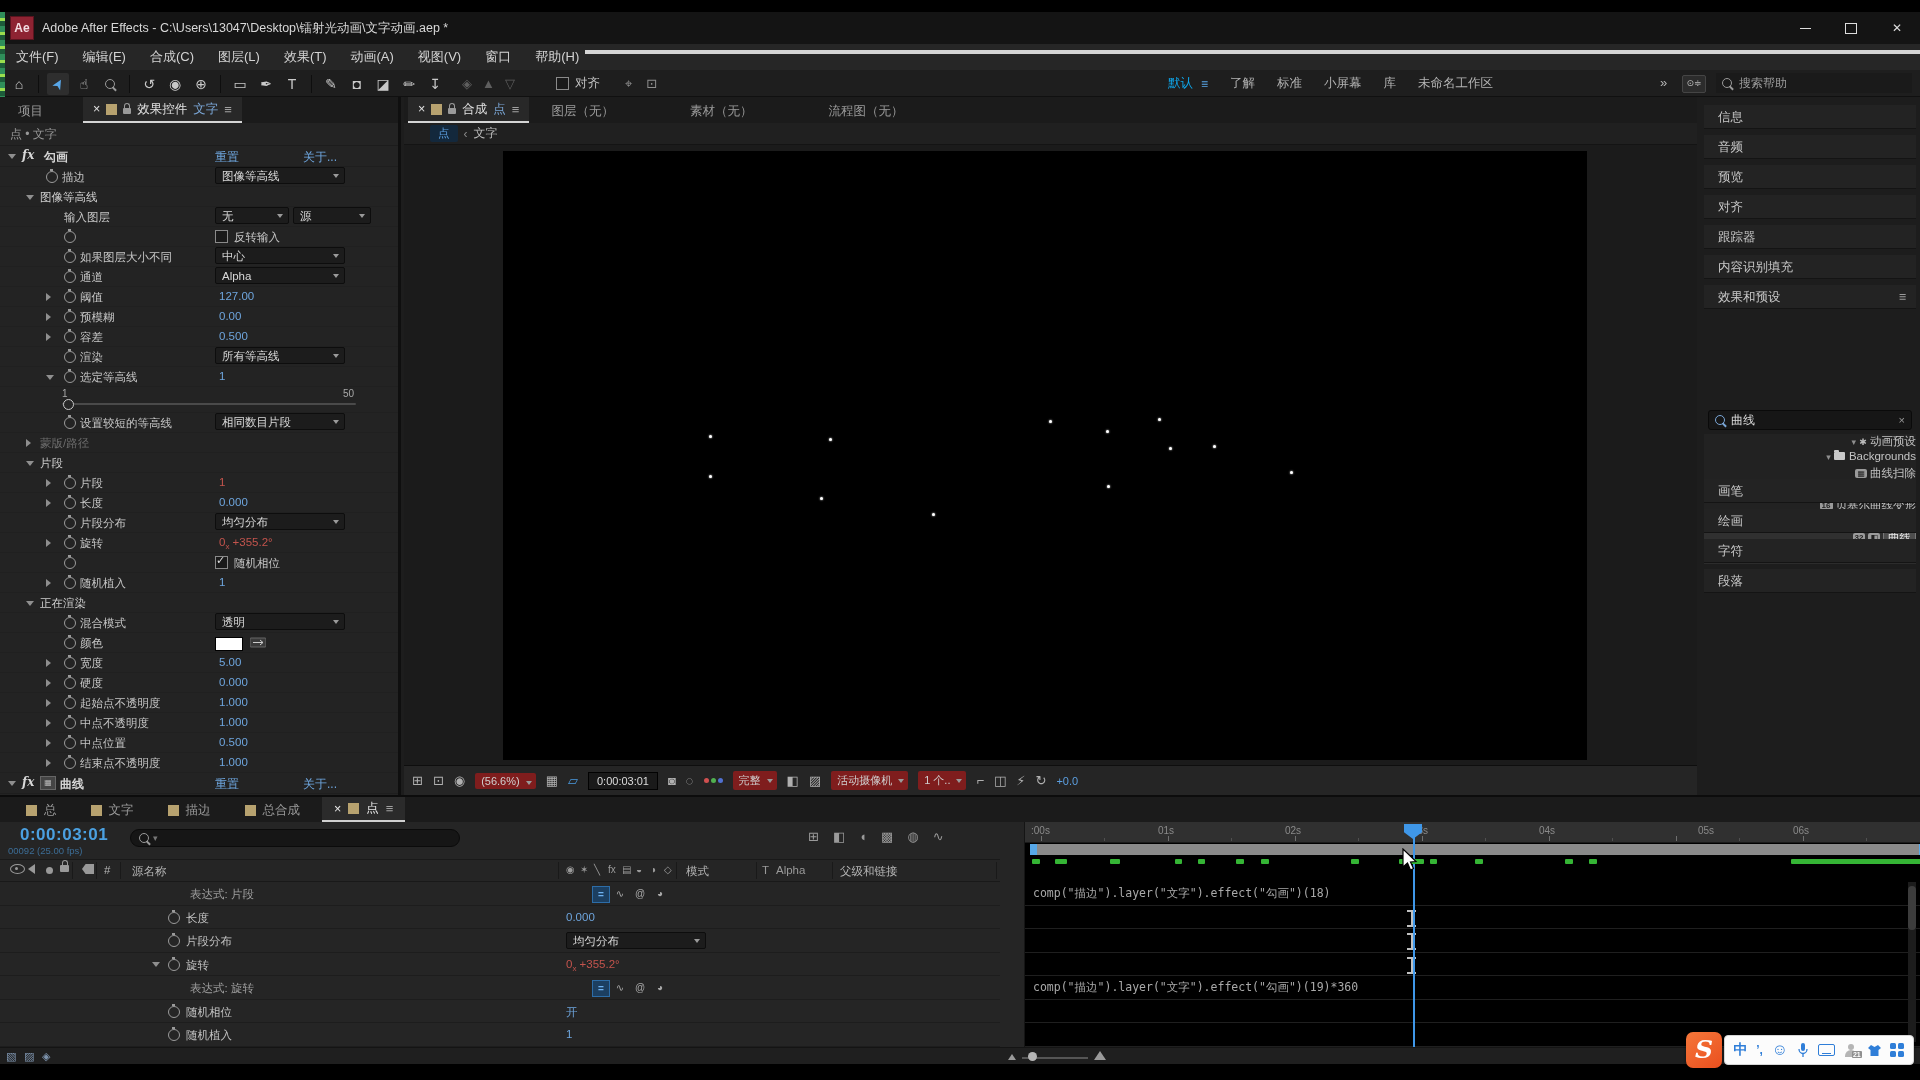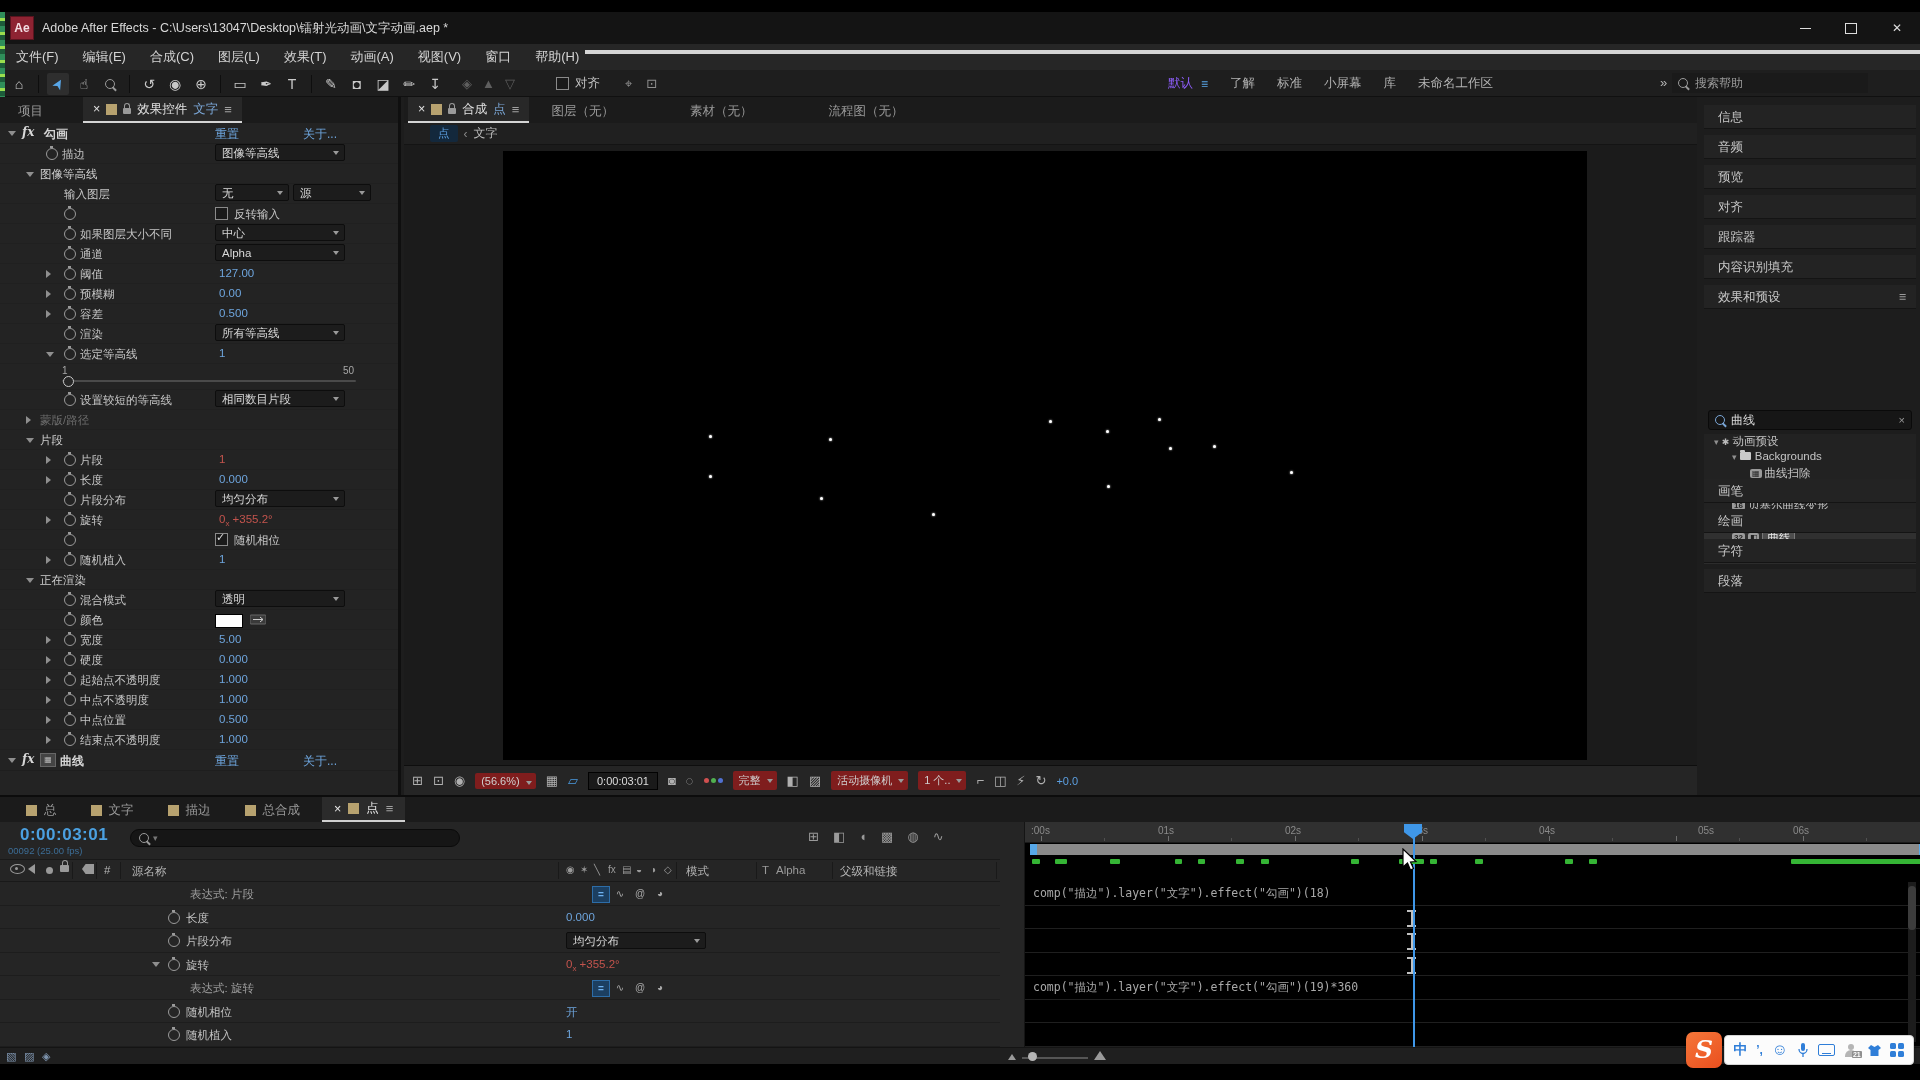--- a/index.html
+++ b/index.html
@@ -26,26 +26,26 @@
         color:#c9c9c9;font-size:14px;border-radius:2px;}
   .tool.active{background:#2e2e2e;color:#58a6e8;}
   .tdiv{width:1px;height:18px;background:#0e0e0e;margin:0 4px;}
   #axis-tools{left:462px;top:0;height:27px;display:flex;align-items:center;gap:10px;color:#5f5f5f;font-size:13px;}
   #snap-wrap{left:556px;top:0;height:27px;display:flex;align-items:center;gap:6px;color:#c3c3c3;font-size:12.5px;}
   .cb{width:11px;height:11px;border:1px solid #8a8a8a;background:#1a1a1a;display:inline-block;position:relative;}
   .cb.on:after{content:"✓";position:absolute;left:0px;top:-3px;font-size:11px;color:#ddd;}
   #post-snap{left:625px;top:0;height:27px;display:flex;align-items:center;gap:14px;color:#8e8e8e;font-size:13px;}
   #workspaces{left:1168px;top:0;height:27px;display:flex;align-items:center;gap:22px;font-size:12.5px;}
   .ws{color:#b5b5b5;}
-  .ws.active{color:#8b5cf6;}
+  .ws.active{color:#0ea5e9;}
   #ws-menu-glyph{color:#58a6e8;font-size:12px;margin-left:-14px;}
   #ws-overflow{left:1660px;top:5px;color:#b5b5b5;font-size:13px;}
   #console-icon{left:1682px;top:5px;width:22px;height:16px;background:#2c2c2c;border:1px solid #454545;
                 color:#bdbdbd;font-size:9px;text-align:center;line-height:15px;border-radius:2px;}
-  #help-search{left:1672px;top:3px;width:196px;height:20px;background:#1a1a1a;display:flex;align-items:center;gap:7px;padding-left:6px;box-sizing:border-box;color:#9a9a9a;font-size:12px;}
+  #help-search{left:1716px;top:3px;width:196px;height:20px;background:#1a1a1a;display:flex;align-items:center;gap:7px;padding-left:6px;box-sizing:border-box;color:#9a9a9a;font-size:12px;}
   
   .mag{width:8px;height:8px;border:1.5px solid #9a9a9a;border-radius:50%;display:inline-block;position:relative;flex:none;}
   .mag:after{content:"";position:absolute;width:5px;height:1.5px;background:#9a9a9a;transform:rotate(45deg);left:6px;top:8px;}
   .mag.blue{border-color:#7aa6d6;}
   .mag.blue:after{background:#7aa6d6;}
   
   .dd{position:absolute;height:17px;background:#1c1c1c;border:1px solid #0d0d0d;border-radius:2px;
       color:#d9d9d9;font-size:11.5px;line-height:16px;padding-left:6px;box-sizing:border-box;}
   .dd:after{content:"";position:absolute;right:5px;top:6px;border-left:3.5px solid transparent;border-right:3.5px solid transparent;border-top:4px solid #9a9a9a;}
   .sw{width:10px;height:10px;border:1px solid #9a9a9a;border-radius:50%;display:inline-block;position:absolute;top:4px;}
@@ -99,21 +99,21 @@
   .rgbdots{display:flex;gap:2px;align-items:center;}
   .rgbdots i{width:5px;height:5px;border-radius:50%;display:block;}
   
   #right-panel{left:1700px;top:97px;width:220px;height:698px;background:#1d1d1d;}
   .rp-bar{position:absolute;left:4px;width:212px;height:24px;background:#232323;border-bottom:1px solid #141414;
           color:#c9c9c9;font-size:12.5px;line-height:24px;padding-left:14px;box-sizing:border-box;}
   .rp-menu{position:absolute;right:10px;top:0;color:#9a9a9a;}
   #rp-search{position:absolute;left:8px;top:313px;width:204px;height:20px;background:#161616;border:1px solid #0a0a0a;border-radius:3px;display:flex;align-items:center;gap:6px;padding:0 6px;box-sizing:border-box;color:#dcdcdc;font-size:12px;}
   #rp-search .x{margin-left:auto;color:#9a9a9a;font-size:11px;}
   #rp-tree{position:absolute;left:4px;top:337px;width:212px;height:114px;background:#222;}
-  .tree-row{position:relative;height:16px;font-size:11.5px;color:#c4c4c4;white-space:nowrap;}
+  .tree-row{position:relative;height:16px;font-size:11.5px;color:#c4c4c4;white-space:nowrap;text-align:right;}
   .tree-row.sel{background:#303030;}
   .tree-sel-box{background:#4d4d4d;border:1px solid #787878;padding:0 4px;color:#e8e8e8;}
   .badge{display:inline-block;background:#9a9a9a;color:#222;font-size:8px;font-weight:bold;padding:0 2px;border-radius:2px;margin-right:3px;vertical-align:1px;}
   .folder{display:inline-block;width:11px;height:8px;background:#c9c9c9;border-radius:1px;position:relative;margin-right:4px;}
   .folder:before{content:"";position:absolute;left:0;top:-2px;width:5px;height:2px;background:#c9c9c9;border-radius:1px 1px 0 0;}
   #rp-footer{position:absolute;left:4px;top:451px;width:212px;height:16px;background:#2c2c2c;color:#9a9a9a;font-size:10px;text-align:right;padding-right:8px;line-height:16px;box-sizing:border-box;}
   
   #timeline{left:0;top:795px;width:1920px;height:269px;background:#252525;border-top:2px solid #0c0c0c;box-sizing:border-box;}
   #tl-tabs{position:absolute;left:0;top:0;width:1920px;height:25px;background:#1b1b1b;display:flex;align-items:flex-end;padding-left:14px;box-sizing:border-box;}
   .tl-tab{height:23px;display:flex;align-items:center;gap:7px;padding:0 22px 0 12px;font-size:12.5px;color:#9a9a9a;}
@@ -312,20 +312,21 @@
       </div>
       <div class="tab active" style="margin-left:30px;">
         <span>×</span>
         <span class="swatch"></span>
         <span class="lock"></span>
         <span>效果控件</span>
         <span class="layer-blue">文字</span>
         <span class="pmenu">≡</span>
       </div>
     </div>
+    <div id="ec-crumb">点 • 文字</div>
     <div class="fx-header">
       <span class="tw-d" style="left:8px;"></span>
       <span class="fx-badge">fx</span>
       <span class="fx-name">勾画</span>
       <span class="fx-reset blue">重置</span>
       <span class="fx-about blue">关于...</span>
     </div>
     <div id="ec-rows">
         <div class="ec-row">
           <span class="sw" style="left: 46px;"></span>

